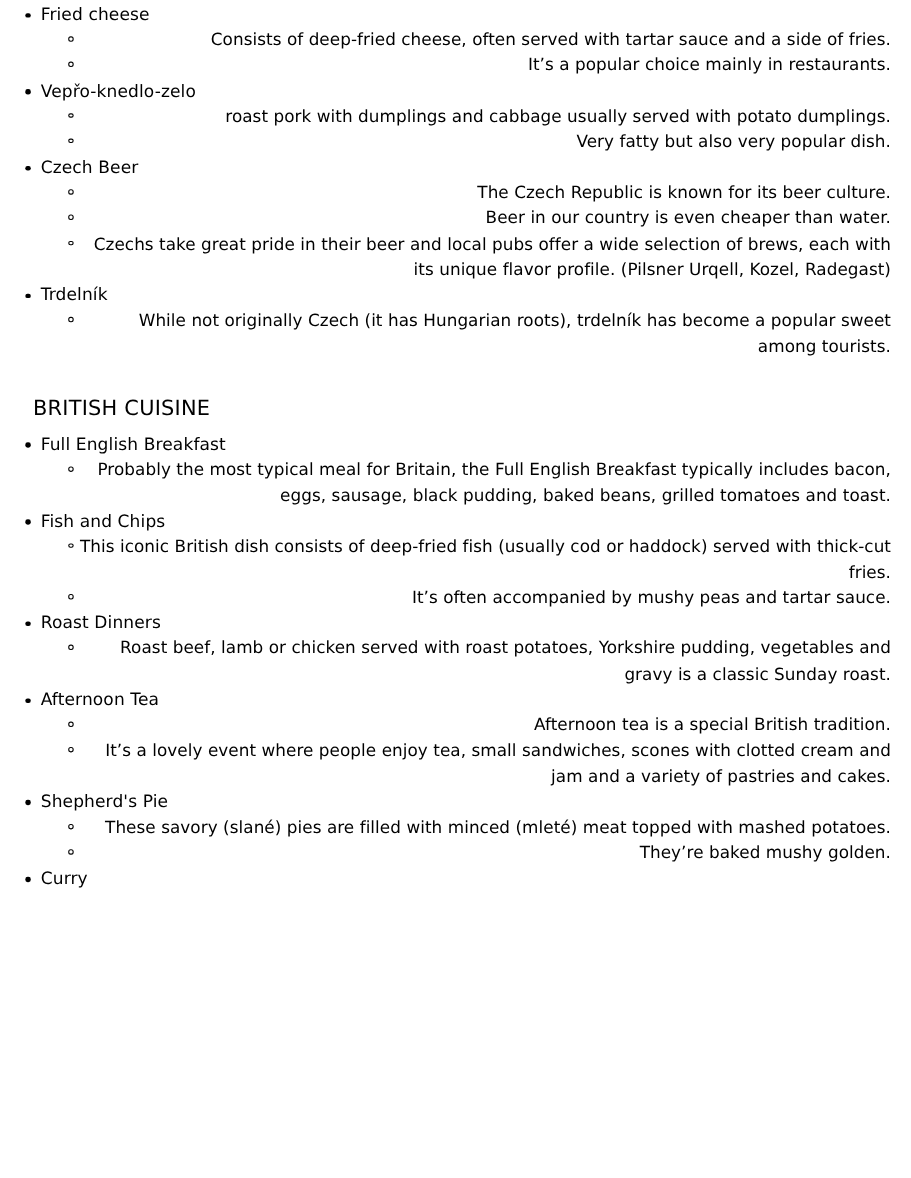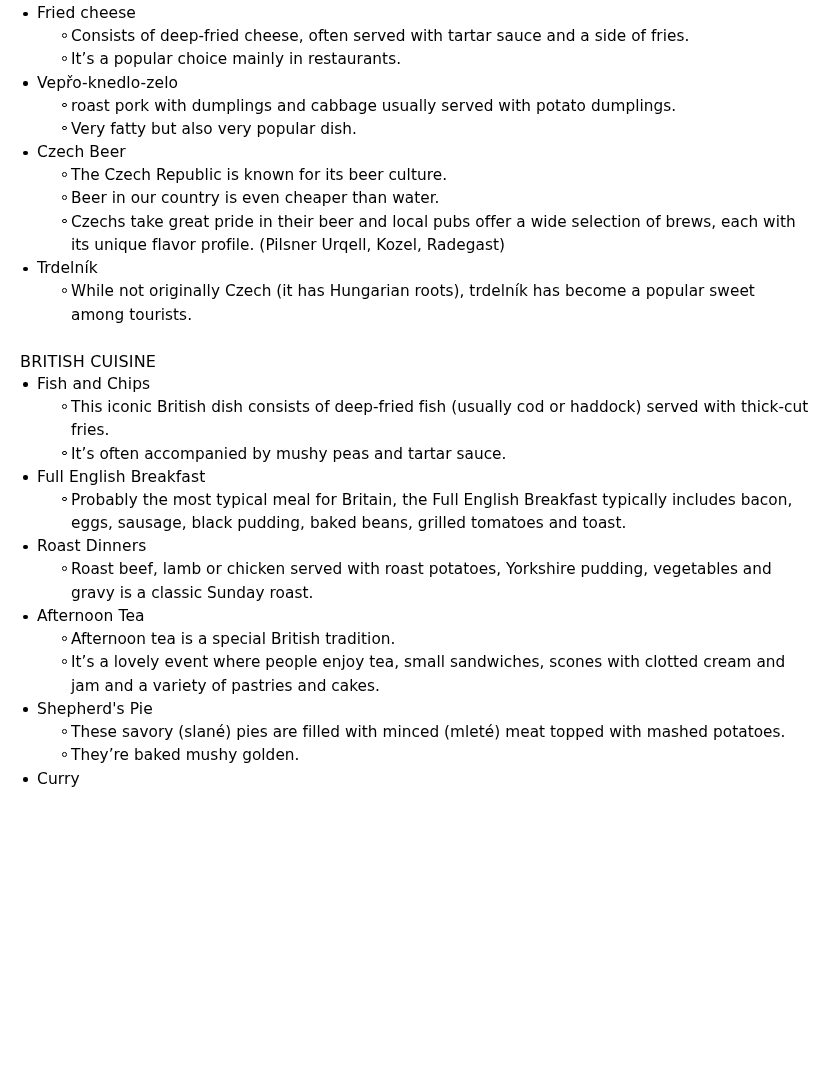--- a/index.html
+++ b/index.html
@@ -24,24 +24,24 @@
   }
   .content {
     position: absolute;
     left: 20px;
     top: 2px;
     width: 790px;
   }
 
   
   .section-heading {
-    font-size: 16px;
+    font-size: 19px;
     line-height: 23px;
     letter-spacing: 0.2px;
-    margin: 0;
+    margin: 10px;
     padding: 0;
     white-space: pre;
   }
   .spacer-line {
     height: 23px;
   }
 
   
   ul.lvl1 {
     list-style: none;
@@ -76,21 +76,21 @@
     margin: 0;
     padding: 0;
   }
   ul.lvl2 > li.subitem {
     position: relative;
     margin: 0;
     padding: 0 0 0 51px;
     font-size: 15.3px;
     line-height: 23.3px;
     letter-spacing: 0.05px;
-    text-align: left;
+    text-align: right;
   }
   ul.lvl2 > li.subitem .circ {
     position: absolute;
     left: 42px;
     top: 8px;
     width: 4.6px;
     height: 4.6px;
     border: 1px solid #000000;
     border-radius: 50%;
     box-sizing: border-box;
@@ -156,38 +156,38 @@
               <span class="circ"></span>
               <span class="subtext">While not originally Czech (it has Hungarian roots), trdelník has become a popular sweet among tourists.</span>
             </li>
           </ul>
         </li>
       </ul>
       <div class="spacer-line"></div>
       <div class="section-heading">BRITISH CUISINE</div>
       <ul class="lvl1">
         <li class="item">
+          <div class="lvl1-row"><span class="disc"></span><span>Full English Breakfast</span></div>
+          <ul class="lvl2">
+            <li class="subitem">
+              <span class="circ"></span>
+              <span class="subtext">Probably the most typical meal for Britain, the Full English Breakfast typically includes bacon, eggs, sausage, black pudding, baked beans, grilled tomatoes and toast.</span>
+            </li>
+          </ul>
+        </li>
+        <li class="item">
           <div class="lvl1-row"><span class="disc"></span><span>Fish and Chips</span></div>
           <ul class="lvl2">
             <li class="subitem">
               <span class="circ"></span>
               <span class="subtext">This iconic British dish consists of deep-fried fish (usually cod or haddock) served with thick-cut fries.</span>
             </li>
             <li class="subitem">
               <span class="circ"></span>
               <span class="subtext">It’s often accompanied by mushy peas and tartar sauce.</span>
-            </li>
-          </ul>
-        </li>
-        <li class="item">
-          <div class="lvl1-row"><span class="disc"></span><span>Full English Breakfast</span></div>
-          <ul class="lvl2">
-            <li class="subitem">
-              <span class="circ"></span>
-              <span class="subtext">Probably the most typical meal for Britain, the Full English Breakfast typically includes bacon, eggs, sausage, black pudding, baked beans, grilled tomatoes and toast.</span>
             </li>
           </ul>
         </li>
         <li class="item">
           <div class="lvl1-row"><span class="disc"></span><span>Roast Dinners</span></div>
           <ul class="lvl2">
             <li class="subitem">
               <span class="circ"></span>
               <span class="subtext">Roast beef, lamb or chicken served with roast potatoes, Yorkshire pudding, vegetables and gravy is a classic Sunday roast.</span>
             </li>

